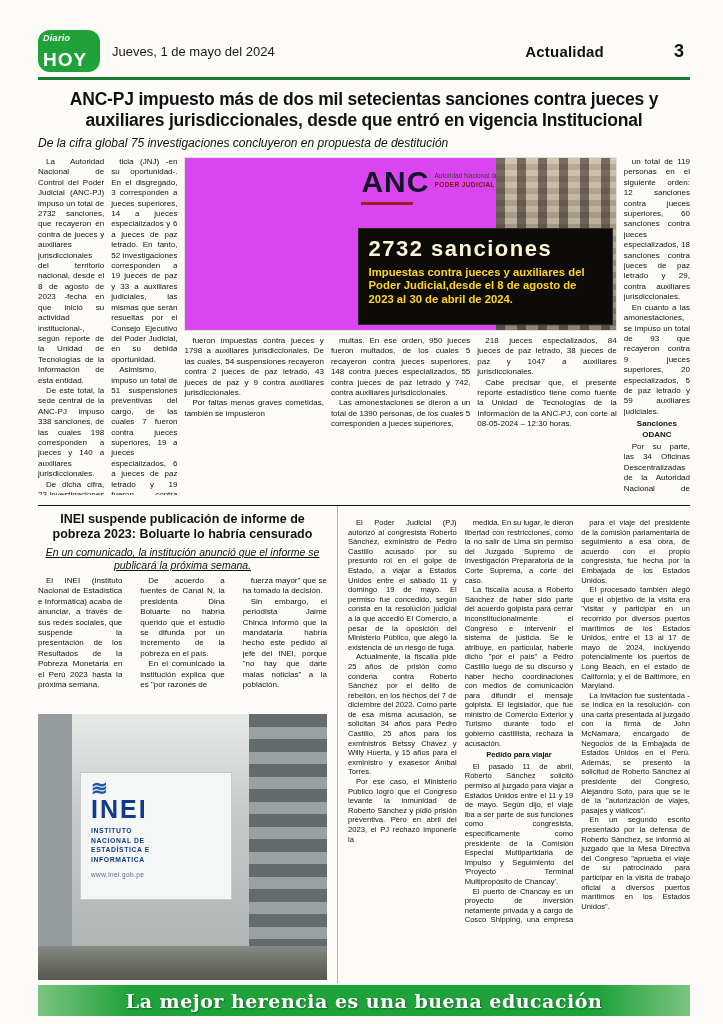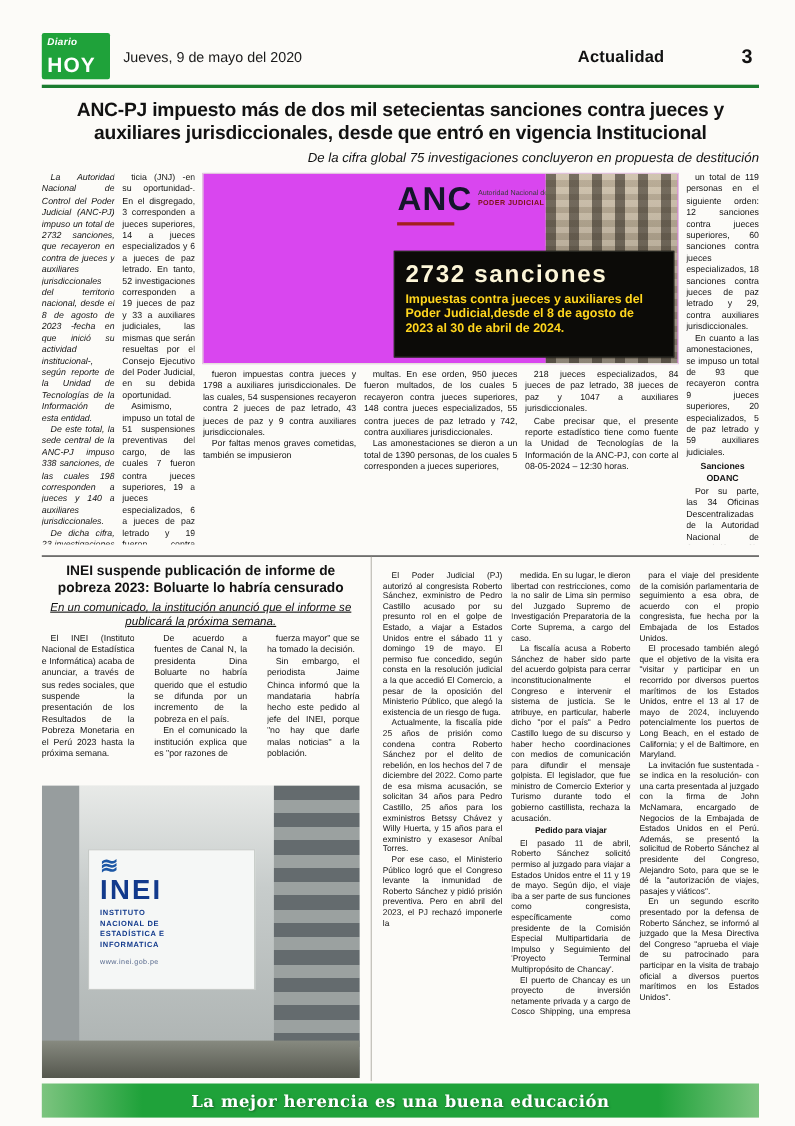--- a/index.html
+++ b/index.html
@@ -2,36 +2,36 @@
 <html lang="es"><head>
 <meta charset="utf-8">
 <style>
   * { margin:0; padding:0; box-sizing:border-box; }
   html,body { width:723px; height:1024px; overflow:hidden; }
   body { background:#e9e7e2; font-family:"Liberation Sans", sans-serif; color:#121212; }
   .page { position:relative; width:723px; height:1024px; background:#fcfbf8; padding:30px 33px 0 38px; }
 
   
   .masthead { display:flex; align-items:center; height:50px; border-bottom:3px solid #1b7c2f; padding-bottom:5px; }
-  .logo { width:62px; height:42px; background:#1fa23a; color:#fff; border-radius:2px; padding:3px 5px; display:flex; flex-direction:column; justify-content:space-between; }
+  .logo { width:62px; height:42px; background:#1fa23a; color:#fff; border-radius:12px; padding:3px 5px; display:flex; flex-direction:column; justify-content:space-between; }
   .logo-top { font-size:9px; font-weight:bold; font-style:italic; letter-spacing:.3px; }
   .logo-main { font-size:19px; font-weight:bold; letter-spacing:1px; line-height:1; }
   .issue-date { margin-left:12px; font-size:13px; color:#1a1a1a; }
   .section-title { margin-left:auto; font-size:15px; font-weight:bold; letter-spacing:.2px; }
   .page-number { font-size:18px; font-weight:bold; margin-left:70px; margin-right:6px; }
 
   
   .main-headline { margin-top:9px; font-size:17.5px; line-height:21px; font-weight:bold; text-align:center; letter-spacing:-.2px; }
-  .main-deck { font-size:12px; font-style:italic; text-align:right; margin:5px 0 7px; }
+  .main-deck { font-size:12px; font-style:italic; text-align:left; margin:5px 0 7px; }
 
   .main-body { display:grid; grid-template-columns:repeat(9,1fr); grid-template-rows:174px 164px; column-gap:7px; height:338px; overflow:hidden; }
   .ncol { font-size:8px; line-height:10.4px; text-align:justify; overflow:hidden; }
   .ncol p { text-indent:8px; margin:0; }
   .ncol p.subhead { text-align:center; text-indent:0; font-weight:bold; margin:2px 0; }
-  .ma-a { grid-area:1/1/3/2;font-style:italic; }
+  .ma-a { grid-area:1/1/3/2; }
   .ma-b { grid-area:1/2/3/3; }
   .ma-c { grid-area:1/9/3/10; }
   .ma-d { grid-area:2/3/3/5; padding-top:5px; }
   .ma-e { grid-area:2/5/3/7; padding-top:5px; }
   .ma-f { grid-area:2/7/3/9; padding-top:5px; }
 
   .anc-figure { grid-area:1/3/2/9; position:relative; background:#d946ef; overflow:hidden; border:1px solid #e4e1da; }
   .anc-logo { position:absolute; left:176px; top:10px; display:flex; gap:5px; align-items:flex-start; }
   .anc-acronym { font-size:30px; font-weight:bold; color:#14152a; line-height:.9; letter-spacing:1px; }
   .anc-logo-lines { padding-top:4px; font-size:6.5px; color:#3a3a3a; line-height:1.35; }
@@ -67,33 +67,33 @@
 
   .castillo-article { flex:1; padding:6px 0 0 10px; }
   .castillo-headline { font-size:13px; line-height:16px; font-weight:bold; text-align:center; }
   .castillo-body { display:grid; grid-template-columns:repeat(3,1fr); column-gap:8px; margin-top:6px; height:406px; overflow:hidden; }
   .castillo-body .ncol { font-size:7.6px; line-height:9.6px; }
 
   
   .green-banner { position:absolute; left:38px; right:33px; bottom:8px; height:31px;
       background:linear-gradient(90deg,#7cc47f 0%,#1fa23a 14%,#1fa23a 86%,#7cc47f 100%);
       display:flex; align-items:center; justify-content:center; }
-  .green-banner span { color:#ffffff; font-family:"DejaVu Serif", serif; font-weight:bold; font-size:15px; letter-spacing:.5px; text-shadow:1px 1px 2px rgba(0,0,0,.35); }
+  .green-banner span { color:#ffffff; font-family:"DejaVu Serif", serif; font-weight:bold; font-size:19px; letter-spacing:.5px; text-shadow:1px 1px 2px rgba(0,0,0,.35); }
 </style>
 </head>
 <body>
 
 <div class="page">
 
   <header class="masthead">
     <div class="logo">
       <div class="logo-top">Diario</div>
       <div class="logo-main">HOY</div>
     </div>
-    <div class="issue-date">Jueves, 9 de mayo del 2020</div>
+    <div class="issue-date">Jueves, 1 de mayo del 2024</div>
     <div class="section-title">Actualidad</div>
     <div class="page-number">3</div>
   </header>
 
   <section>
     <h1 class="main-headline">ANC-PJ impuesto más de dos mil setecientas sanciones contra jueces y auxiliares jurisdiccionales, desde que entró en vigencia Institucional</h1>
     <div class="main-deck">De la cifra global 75 investigaciones concluyeron en propuesta de destitución</div>
 
     <div class="main-body">
       <div class="ncol ma-a">
@@ -178,21 +178,21 @@
     </section>
 
     <section class="castillo-article">
       <div class="castillo-body">
         <div class="ncol">
             <p>El Poder Judicial (PJ) autorizó al congresista Roberto Sánchez, exministro de Pedro Castillo acusado por su presunto rol en el golpe de Estado, a viajar a Estados Unidos entre el sábado 11 y domingo 19 de mayo. El permiso fue concedido, según consta en la resolución judicial a la que accedió El Comercio, a pesar de la oposición del Ministerio Público, que alegó la existencia de un riesgo de fuga.</p>
             <p>Actualmente, la fiscalía pide 25 años de prisión como condena contra Roberto Sánchez por el delito de rebelión, en los hechos del 7 de diciembre del 2022. Como parte de esa misma acusación, se solicitan 34 años para Pedro Castillo, 25 años para los exministros Betssy Chávez y Willy Huerta, y 15 años para el exministro y exasesor Aníbal Torres.</p>
             <p>Por ese caso, el Ministerio Público logró que el Congreso levante la inmunidad de Roberto Sánchez y pidió prisión preventiva. Pero en abril del 2023, el PJ rechazó imponerle la</p>
           </div>
         <div class="ncol">
-            <p>medida. En su lugar, le dieron libertad con restricciones, como la no salir de Lima sin permiso del Juzgado Supremo de Investigación Preparatoria de la Corte Suprema, a cargo del caso.</p>
+            <p>medida. En su lugar, le dieron libertad con restricciones, como la no salir de Lima sin permiso del Juzgado Supremo de Investigación Preparatoria de la Corte Suprema, a corte del caso.</p>
             <p>La fiscalía acusa a Roberto Sánchez de haber sido parte del acuerdo golpista para cerrar inconstitucionalmente el Congreso e intervenir el sistema de justicia. Se le atribuye, en particular, haberle dicho "por el país" a Pedro Castillo luego de su discurso y haber hecho coordinaciones con medios de comunicación para difundir el mensaje golpista. El legislador, que fue ministro de Comercio Exterior y Turismo durante todo el gobierno castillista, rechaza la acusación.</p>
             <p class="subhead">Pedido para viajar</p>
             <p>El pasado 11 de abril, Roberto Sánchez solicitó permiso al juzgado para viajar a Estados Unidos entre el 11 y 19 de mayo. Según dijo, el viaje iba a ser parte de sus funciones como congresista, específicamente como presidente de la Comisión Especial Multipartidaria de Impulso y Seguimiento del 'Proyecto Terminal Multipropósito de Chancay'.</p>
             <p>El puerto de Chancay es un proyecto de inversión netamente privada y a cargo de Cosco Shipping, una empresa de capitales chinos y peruanos. En tanto, la invitación</p>
           </div>
         <div class="ncol">
             <p>para el viaje del presidente de la comisión parlamentaria de seguimiento a esa obra, de acuerdo con el propio congresista, fue hecha por la Embajada de los Estados Unidos.</p>
             <p>El procesado también alegó que el objetivo de la visita era "visitar y participar en un recorrido por diversos puertos marítimos de los Estados Unidos, entre el 13 al 17 de mayo de 2024, incluyendo potencialmente los puertos de Long Beach, en el estado de California; y el de Baltimore, en Maryland.</p>
             <p>La invitación fue sustentada -se indica en la resolución- con una carta presentada al juzgado con la firma de John McNamara, encargado de Negocios de la Embajada de Estados Unidos en el Perú. Además, se presentó la solicitud de Roberto Sánchez al presidente del Congreso, Alejandro Soto, para que se le dé la "autorización de viajes, pasajes y viáticos".</p>
             <p>En un segundo escrito presentado por la defensa de Roberto Sánchez, se informó al juzgado que la Mesa Directiva del Congreso "aprueba el viaje de su patrocinado para participar en la visita de trabajo oficial a diversos puertos marítimos en los Estados Unidos".</p>

